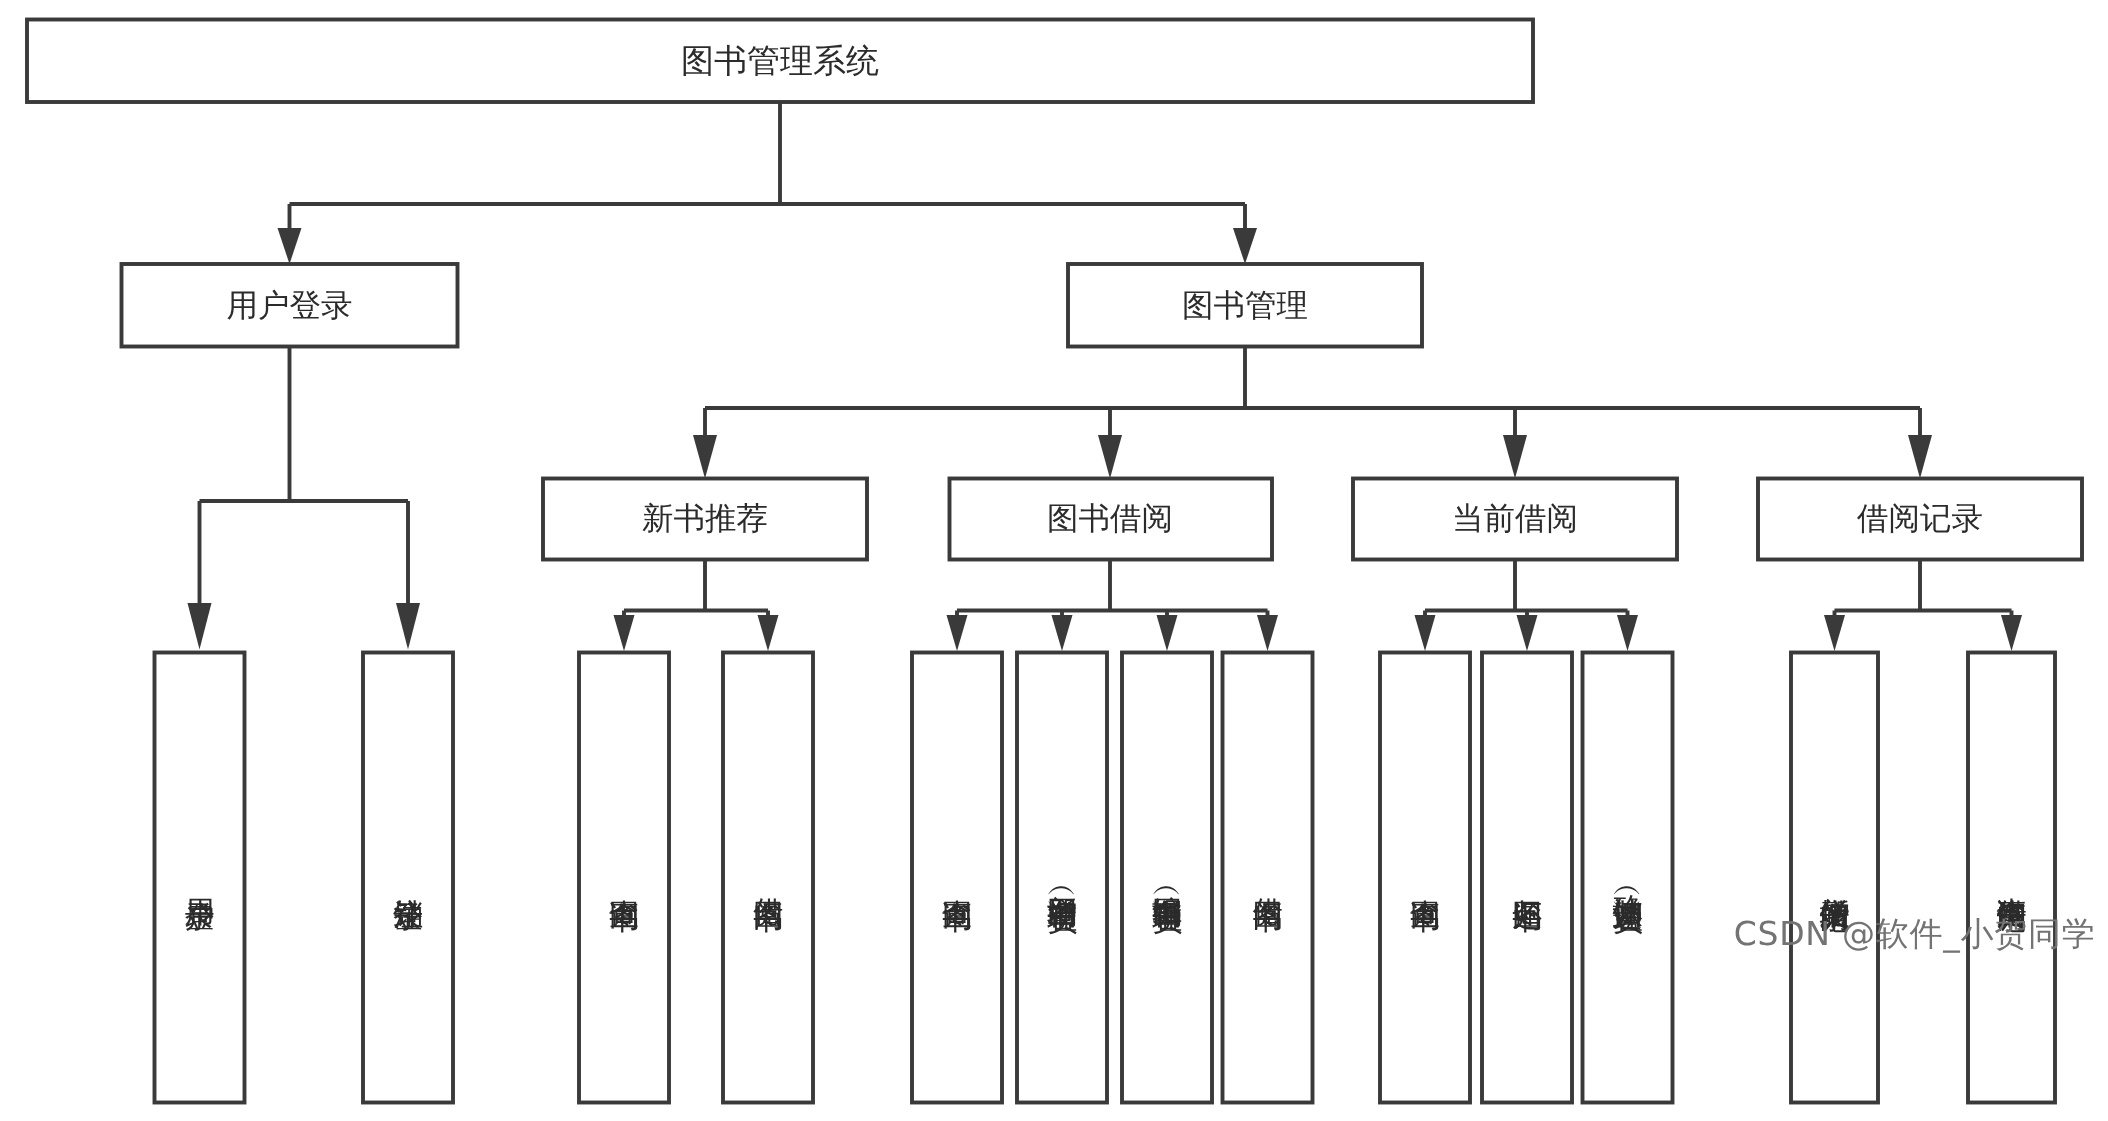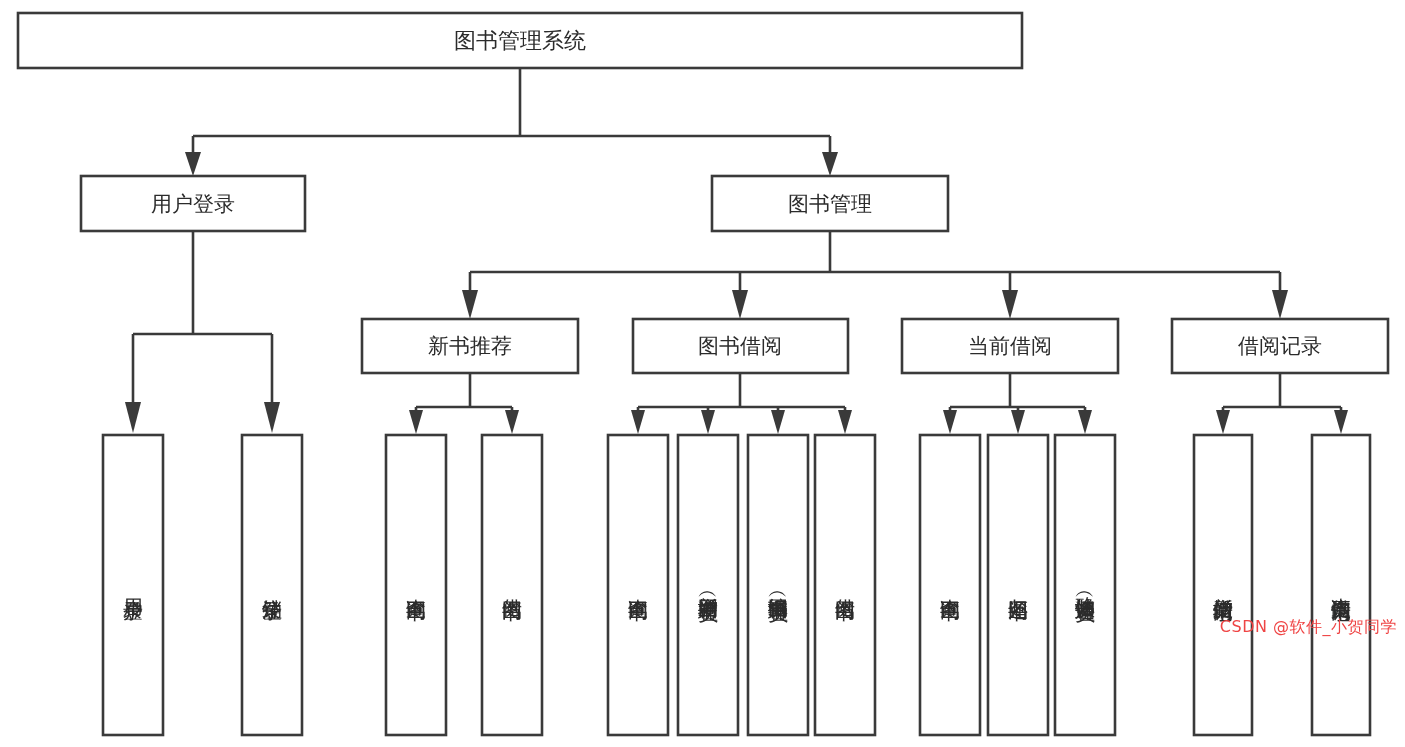--- a/index.html
+++ b/index.html
@@ -72,22 +72,22 @@
     display: flex;
     align-items: center;
     justify-content: center;
     text-align: center;
   }
   .watermark {
     position: absolute;
     right: 8px;
     bottom: 6px;
     font-family: "DejaVu Sans", "Liberation Sans", sans-serif;
-    font-size: 16px;
-    color: #ef4444;
+    font-size: 22px;
+    color: #737373;
     letter-spacing: 0.5px;
     user-select: none;
     white-space: nowrap;
   }
 </style>
 </head>
 <body>
 
 <div id="diagram-root">
 

